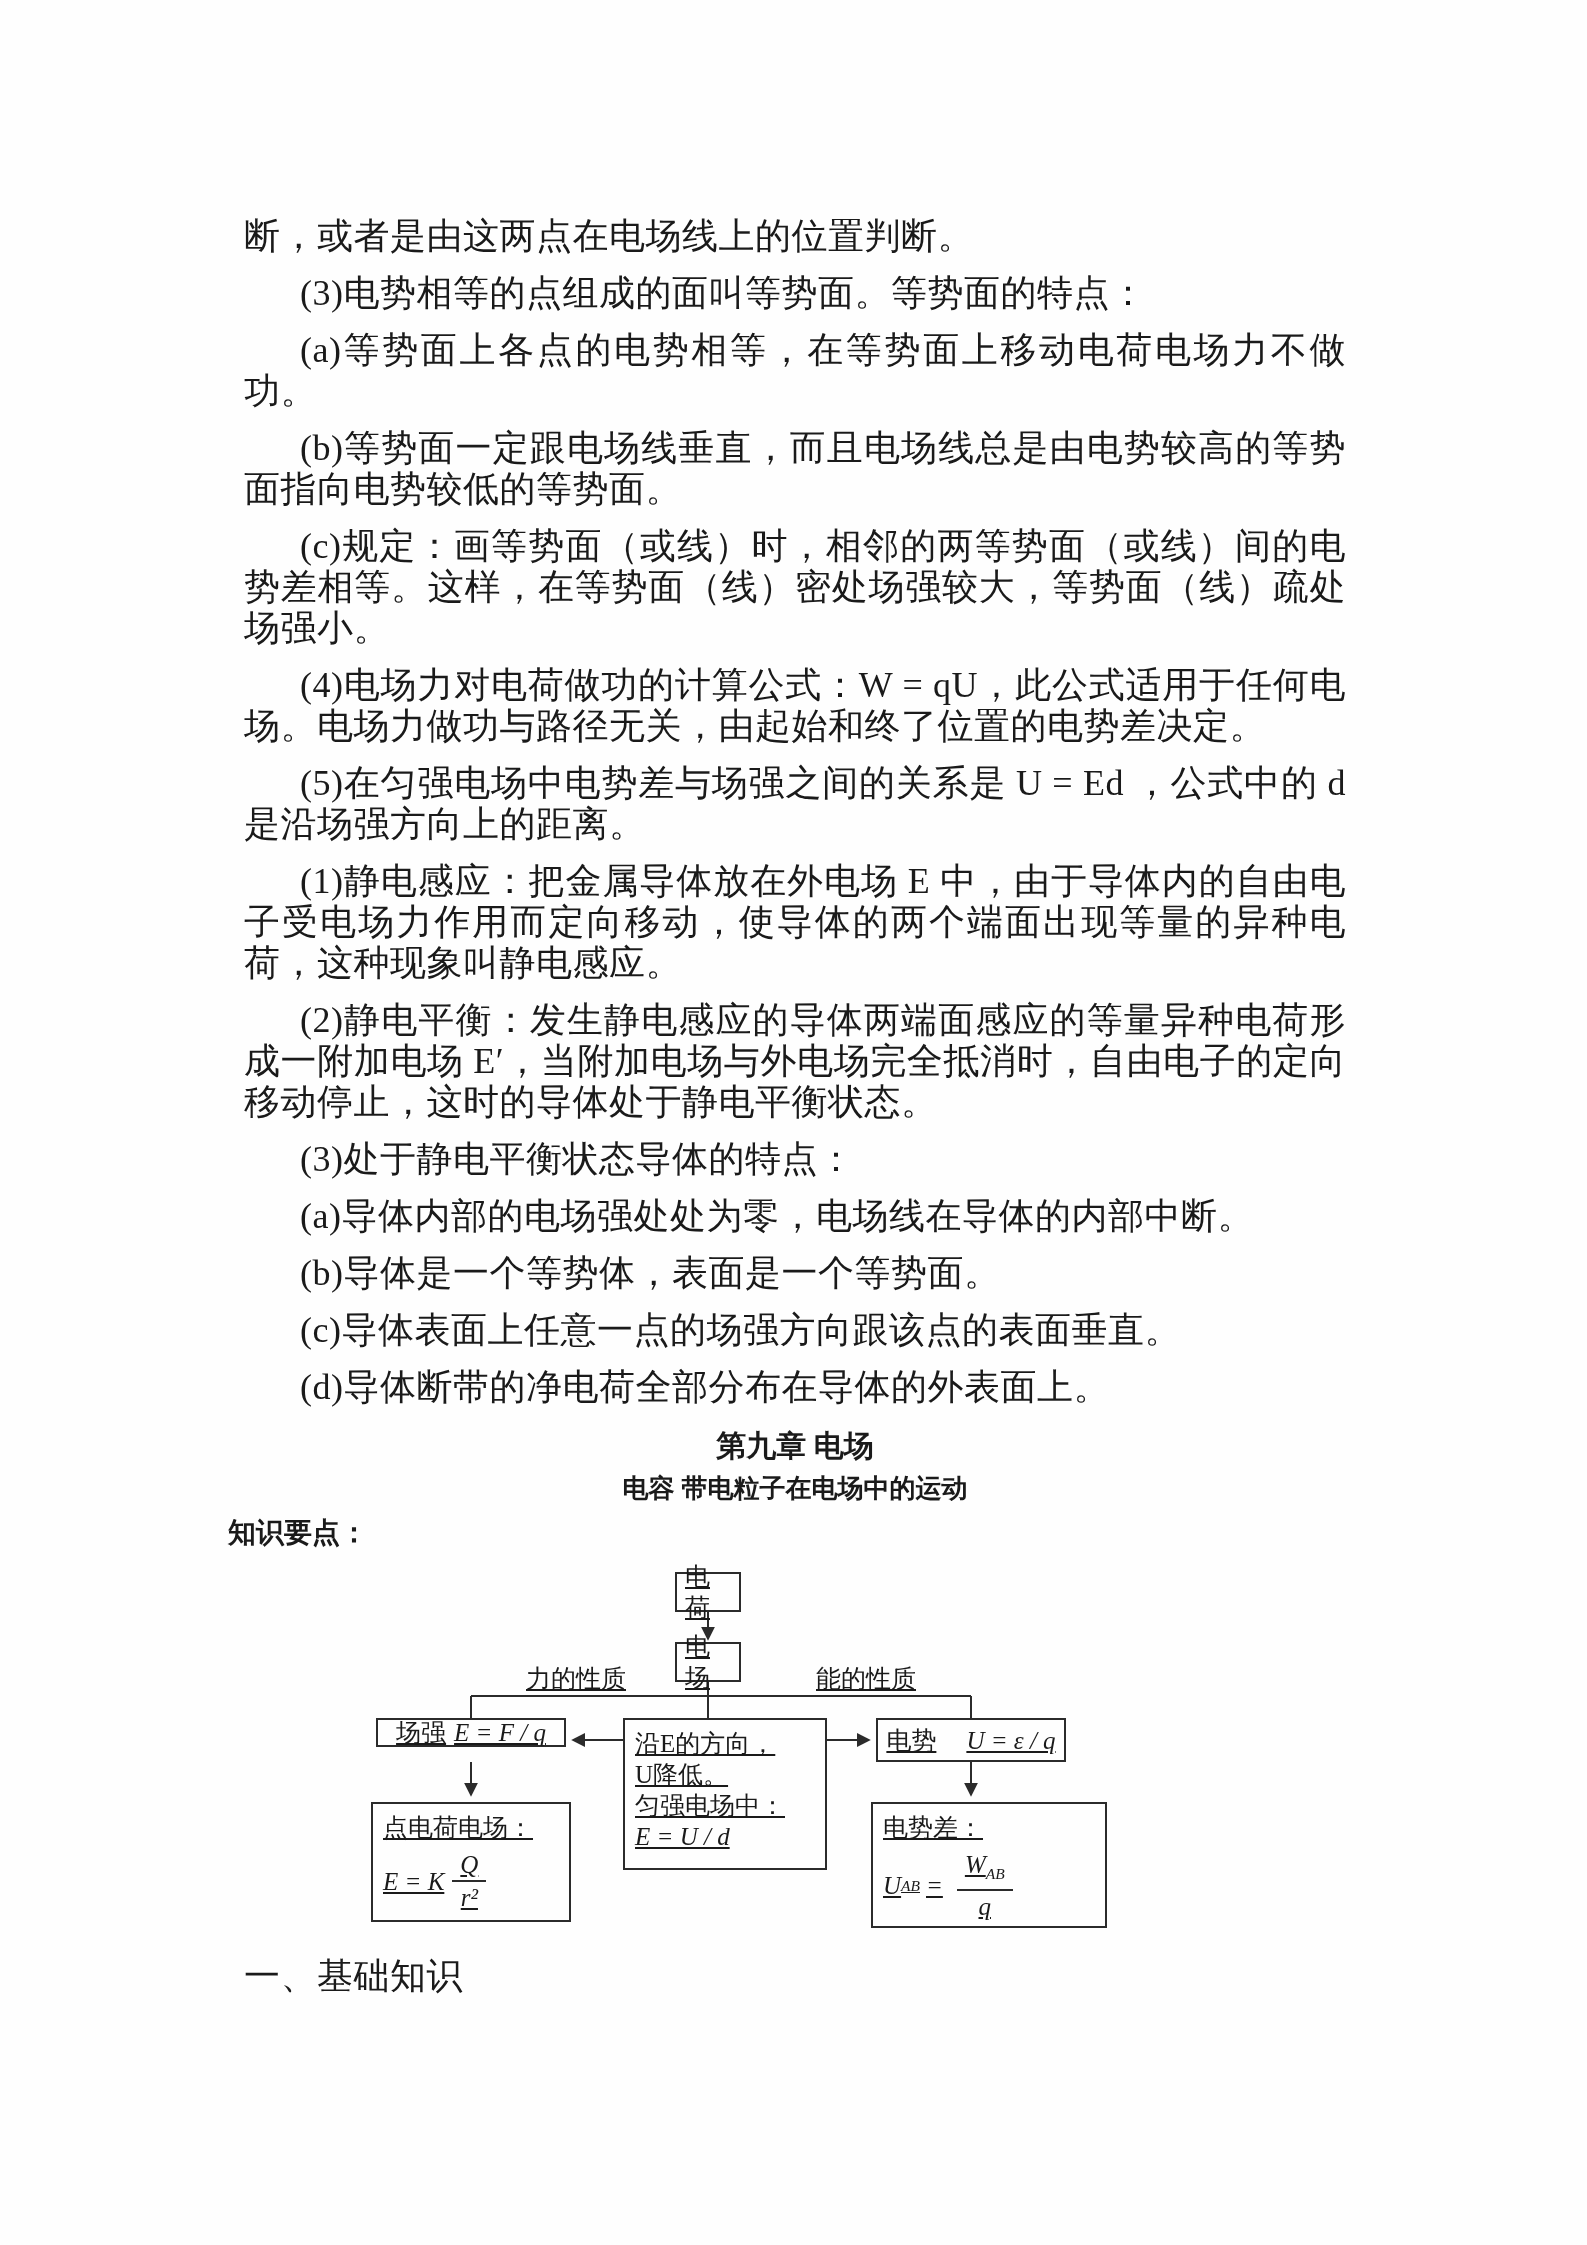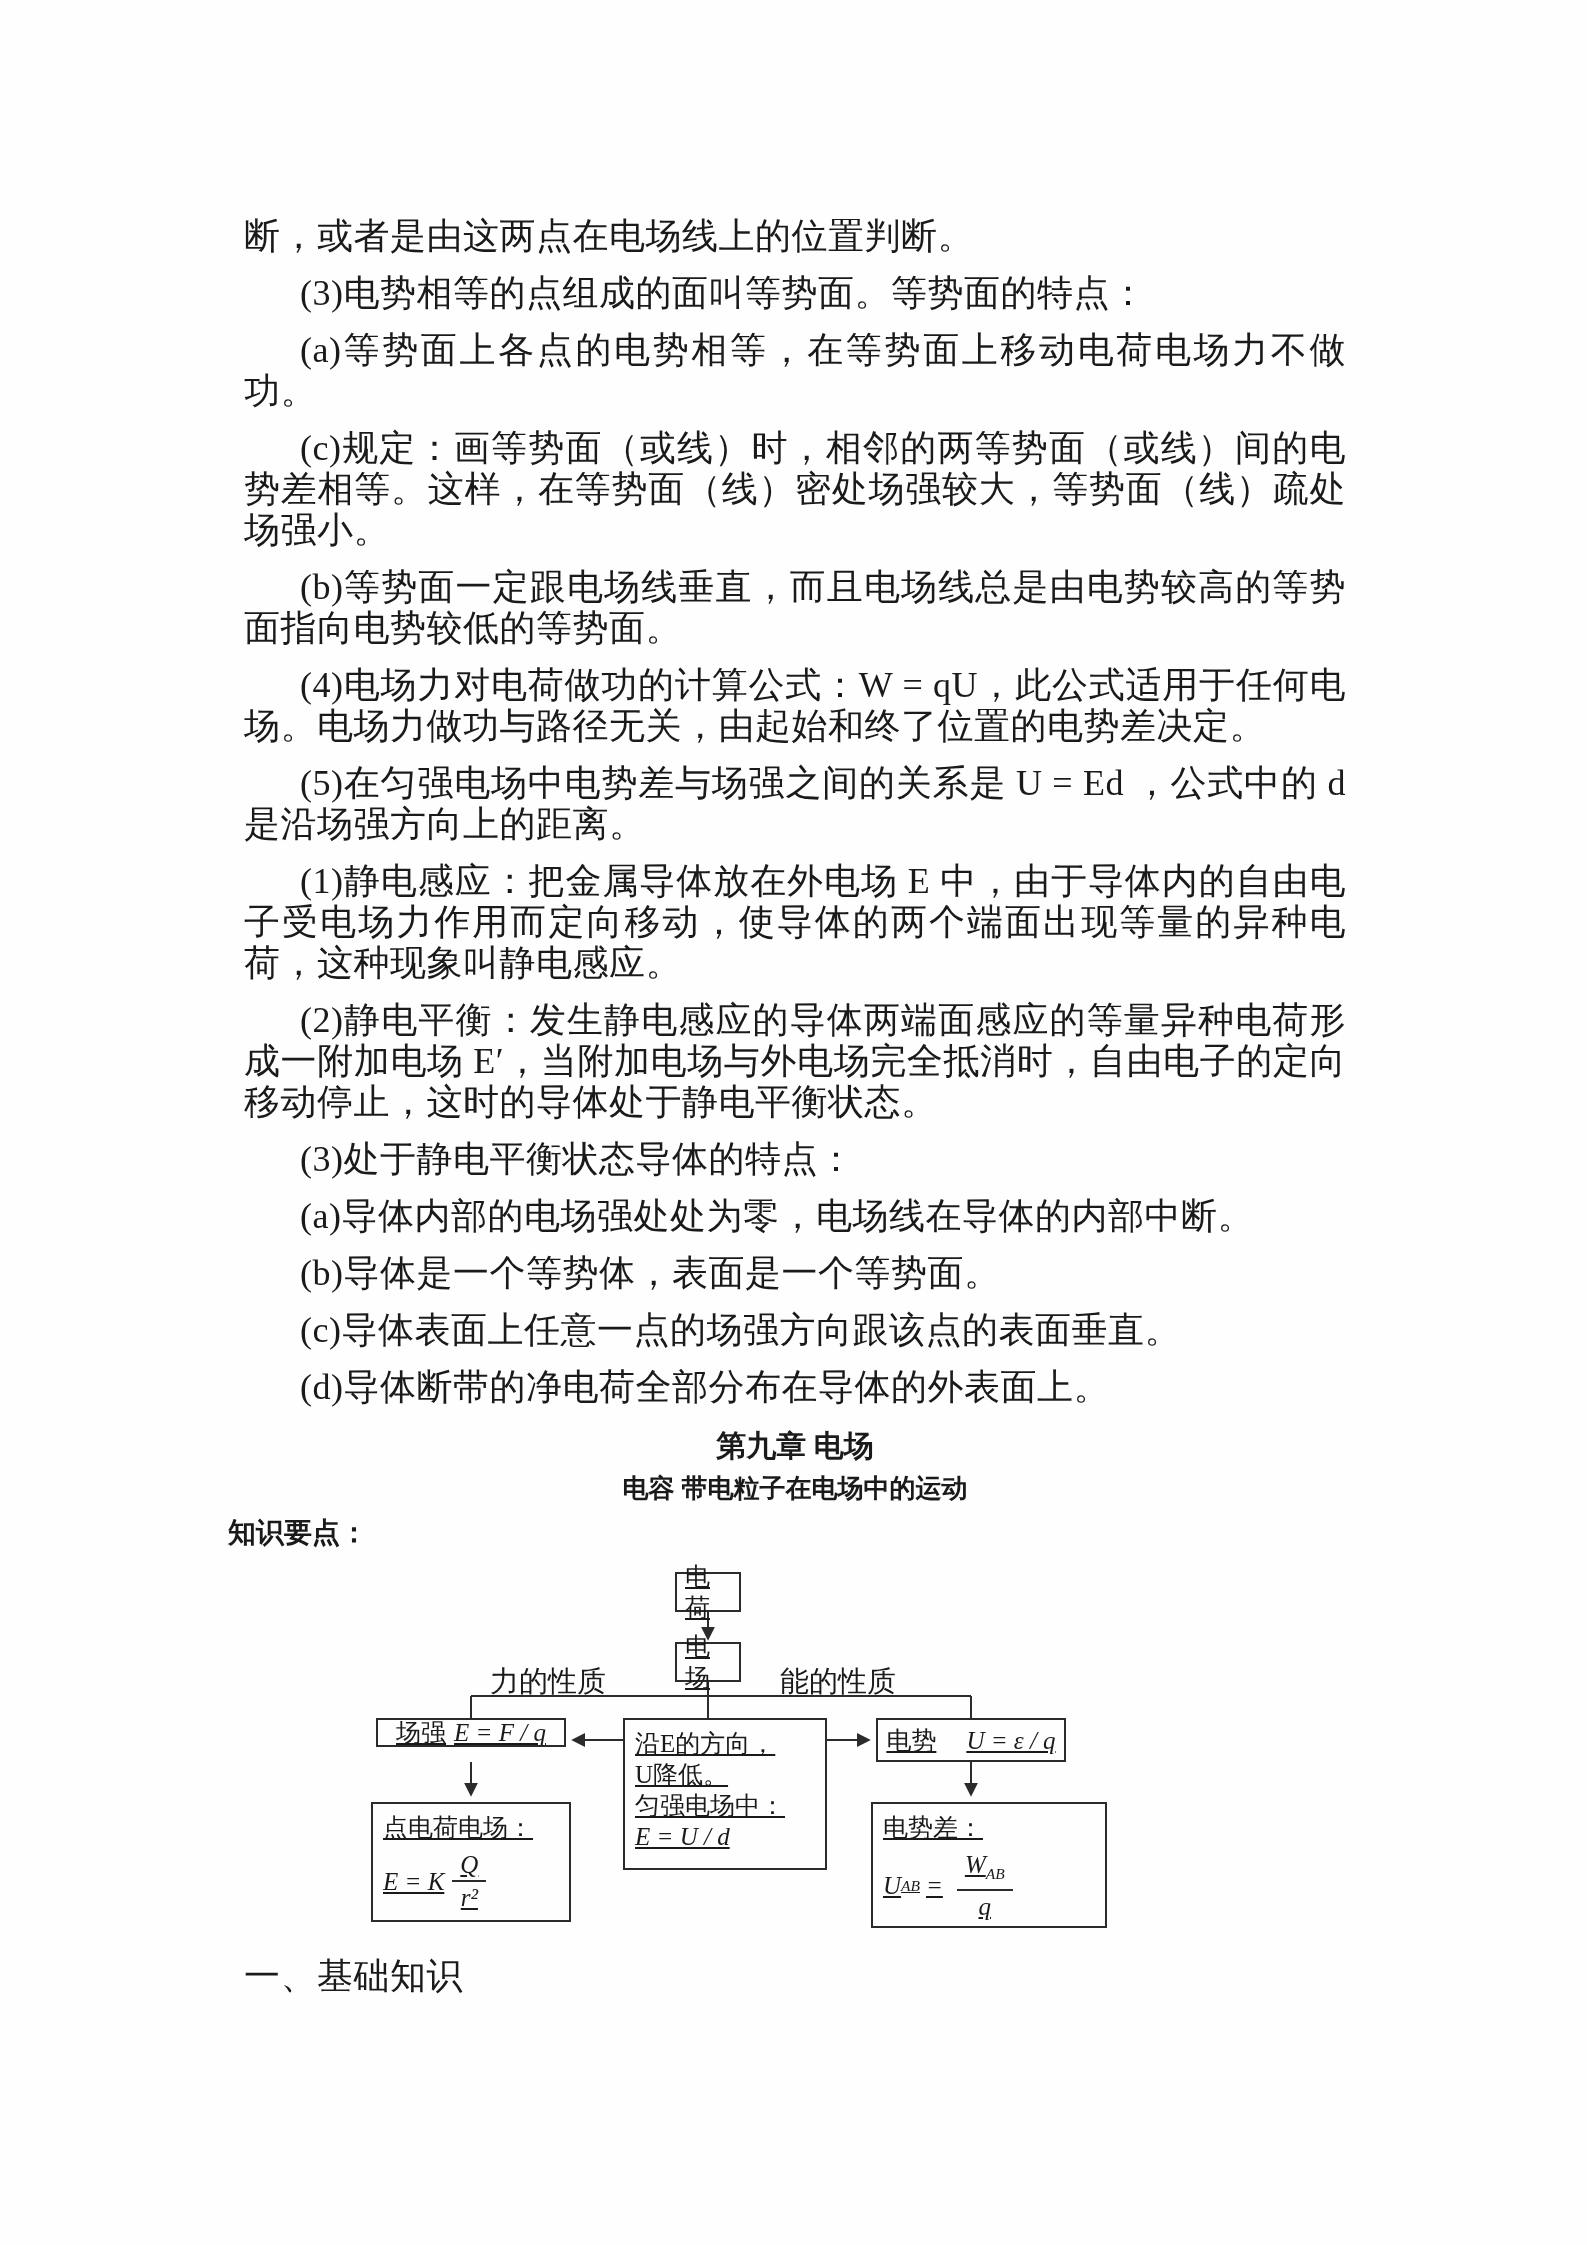--- a/index.html
+++ b/index.html
@@ -70,22 +70,23 @@
     text-decoration:underline;
   }
   .fc-box.multiline {
     flex-direction:column;
     align-items:flex-start;
     justify-content:flex-start;
     padding:8px 10px;
   }
   .fc-label {
     position:absolute;
-    font-size:29px;
-    text-align:left;
+    font-size:25px;
+    text-align:right;
+    text-decoration:underline;
   }
   .it { font-style:italic; font-family:"Liberation Serif",serif; }
   .formula { display:flex; align-items:center; font-style:italic; margin-top:6px; }
   .formula sub { font-size:0.62em; font-style:italic; }
   .frac {
     display:inline-flex;
     flex-direction:column;
     text-align:center;
     margin-left:8px;
     vertical-align:middle;
@@ -102,22 +103,22 @@
 </style>
 </head>
 <body>
 
 <div class="page">
   <div class="content">
 
     <p>断，或者是由这两点在电场线上的位置判断。</p>
     <p class="indent">(3)电势相等的点组成的面叫等势面。等势面的特点：</p>
     <p class="indent">(a)等势面上各点的电势相等，在等势面上移动电荷电场力不做功。</p>
+    <p class="indent">(b)等势面一定跟电场线垂直，而且电场线总是由电势较高的等势面指向电势较低的等势面。</p>
     <p class="indent">(c)规定：画等势面（或线）时，相邻的两等势面（或线）间的电势差相等。这样，在等势面（线）密处场强较大，等势面（线）疏处场强小。</p>
-    <p class="indent">(b)等势面一定跟电场线垂直，而且电场线总是由电势较高的等势面指向电势较低的等势面。</p>
     <p class="indent">(4)电场力对电荷做功的计算公式：W = qU，此公式适用于任何电场。电场力做功与路径无关，由起始和终了位置的电势差决定。</p>
     <p class="indent">(5)在匀强电场中电势差与场强之间的关系是 U = Ed ，公式中的 d 是沿场强方向上的距离。</p>
     <p class="indent">(1)静电感应：把金属导体放在外电场 E 中，由于导体内的自由电子受电场力作用而定向移动，使导体的两个端面出现等量的异种电荷，这种现象叫静电感应。</p>
     <p class="indent">(2)静电平衡：发生静电感应的导体两端面感应的等量异种电荷形成一附加电场 E′，当附加电场与外电场完全抵消时，自由电子的定向移动停止，这时的导体处于静电平衡状态。</p>
     <p class="indent">(3)处于静电平衡状态导体的特点：</p>
     <p class="indent">(a)导体内部的电场强处处为零，电场线在导体的内部中断。</p>
     <p class="indent">(b)导体是一个等势体，表面是一个等势面。</p>
     <p class="indent">(c)导体表面上任意一点的场强方向跟该点的表面垂直。</p>
     <p class="indent">(d)导体断带的净电荷全部分布在导体的外表面上。</p>
 

